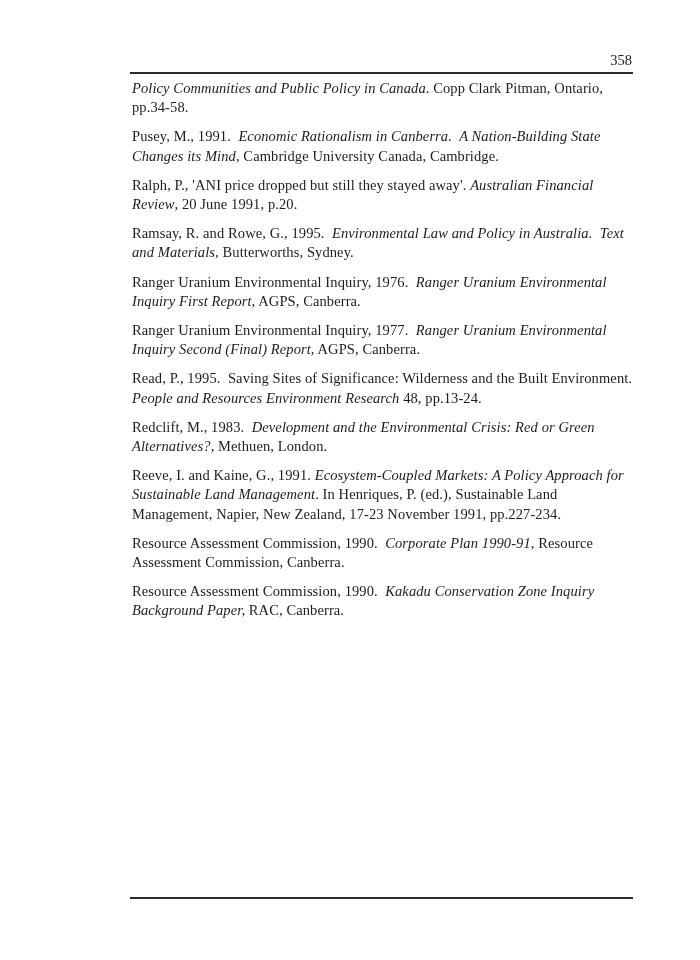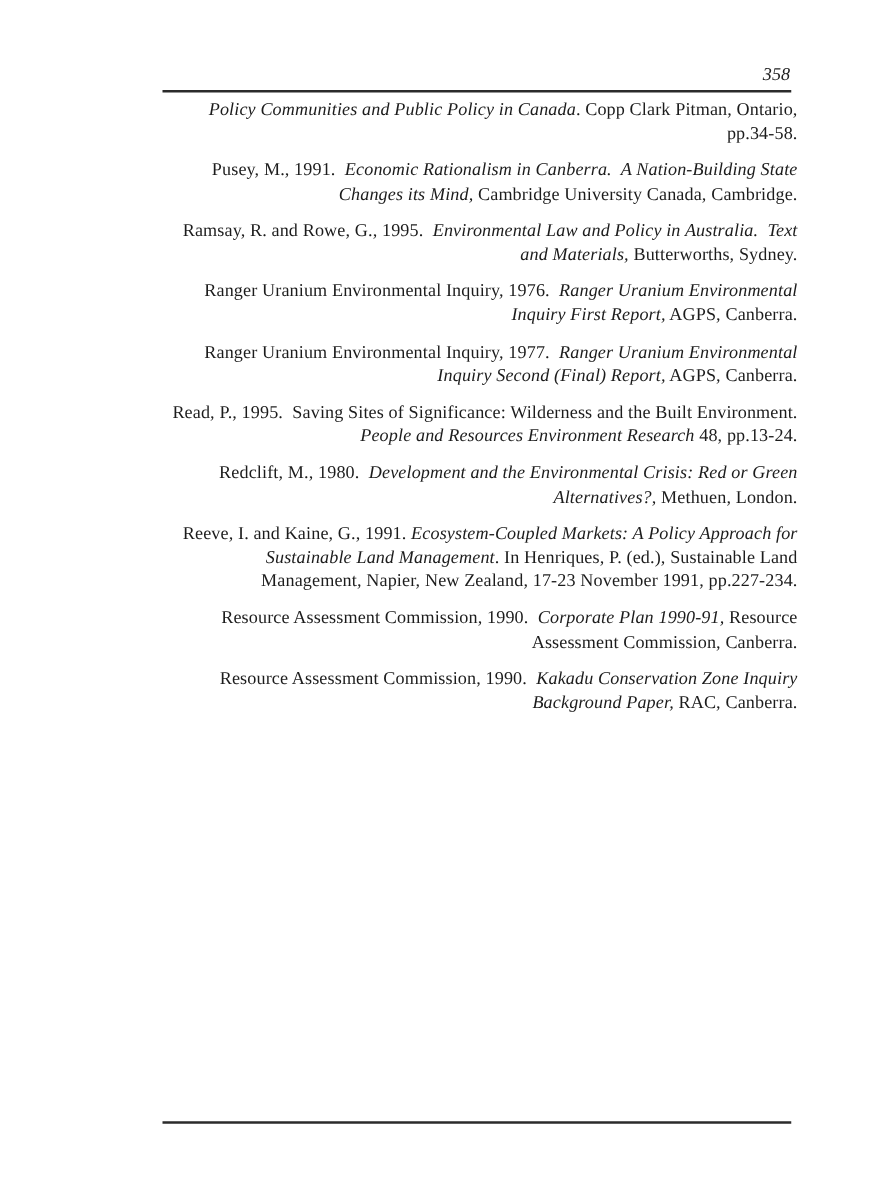--- a/index.html
+++ b/index.html
@@ -13,21 +13,20 @@
     height: 960px;
     background: #ffffff;
     font-family: "Liberation Serif", serif;
     color: #1c1c1c;
     overflow: hidden;
   }
   .page-number {
     position: absolute;
     top: 52px;
     right: 68px;
-    font-style: italic;
     font-size: 14.5px;
     line-height: 16px;
     color: #222222;
   }
   .rule {
     position: absolute;
     left: 130px;
     width: 503px;
     height: 2px;
     background: #2b2b2b;
@@ -37,39 +36,40 @@
   .content {
     position: absolute;
     left: 132px;
     top: 79px;
     width: 506px;
   }
   p.reference {
     margin: 0 0 10px 0;
     font-size: 14.5px;
     line-height: 19.2px;
-    text-align: right;
+    text-align: left;
     white-space: pre-wrap;
     letter-spacing: 0.1px;
   }
   p.reference .italic { font-style: italic; }
   p.reference .roman  { font-style: normal; }
 </style>
 </head>
 <body>
 
 <div class="page">
   <div class="page-number">358</div>
   <div class="rule top-rule"></div>
   <div class="content">
       <p class="reference"><span class="italic">Policy Communities and Public Policy in Canada</span><span class="roman">. Copp Clark Pitman, Ontario, pp.34-58.</span></p>
       <p class="reference"><span class="roman">Pusey, M., 1991.  </span><span class="italic">Economic Rationalism in Canberra.  A Nation-Building State Changes its Mind,</span><span class="roman"> Cambridge University Canada, Cambridge.</span></p>
+      <p class="reference"><span class="roman">Ralph, P., 'ANI price dropped but still they stayed away'. </span><span class="italic">Australian Financial Review</span><span class="roman">, 20 June 1991, p.20.</span></p>
       <p class="reference"><span class="roman">Ramsay, R. and Rowe, G., 1995.  </span><span class="italic">Environmental Law and Policy in Australia.  Text and Materials,</span><span class="roman"> Butterworths, Sydney.</span></p>
       <p class="reference"><span class="roman">Ranger Uranium Environmental Inquiry, 1976.  </span><span class="italic">Ranger Uranium Environmental Inquiry First Report,</span><span class="roman"> AGPS, Canberra.</span></p>
       <p class="reference"><span class="roman">Ranger Uranium Environmental Inquiry, 1977.  </span><span class="italic">Ranger Uranium Environmental Inquiry Second (Final) Report,</span><span class="roman"> AGPS, Canberra.</span></p>
       <p class="reference"><span class="roman">Read, P., 1995.  Saving Sites of Significance: Wilderness and the Built Environment. </span><span class="italic">People and Resources Environment Research</span><span class="roman"> 48, pp.13-24.</span></p>
-      <p class="reference"><span class="roman">Redclift, M., 1980.  </span><span class="italic">Development and the Environmental Crisis: Red or Green Alternatives?</span><span class="roman">, Methuen, London.</span></p>
+      <p class="reference"><span class="roman">Redclift, M., 1983.  </span><span class="italic">Development and the Environmental Crisis: Red or Green Alternatives?</span><span class="roman">, Methuen, London.</span></p>
       <p class="reference"><span class="roman">Reeve, I. and Kaine, G., 1991. </span><span class="italic">Ecosystem-Coupled Markets: A Policy Approach for Sustainable Land Management</span><span class="roman">. In Henriques, P. (ed.), Sustainable Land Management, Napier, New Zealand, 17-23 November 1991, pp.227-234.</span></p>
       <p class="reference"><span class="roman">Resource Assessment Commission, 1990.  </span><span class="italic">Corporate Plan 1990-91,</span><span class="roman"> Resource Assessment Commission, Canberra.</span></p>
       <p class="reference"><span class="roman">Resource Assessment Commission, 1990.  </span><span class="italic">Kakadu Conservation Zone Inquiry Background Paper,</span><span class="roman"> RAC, Canberra.</span></p>
     </div>
   <div class="rule bottom-rule"></div>
 </div>
 
 </body></html>

